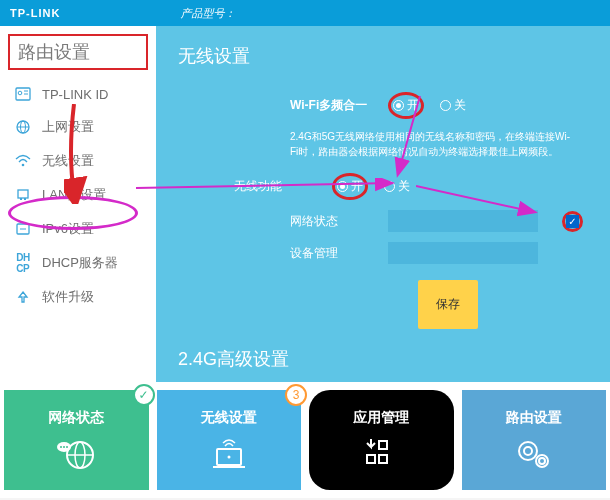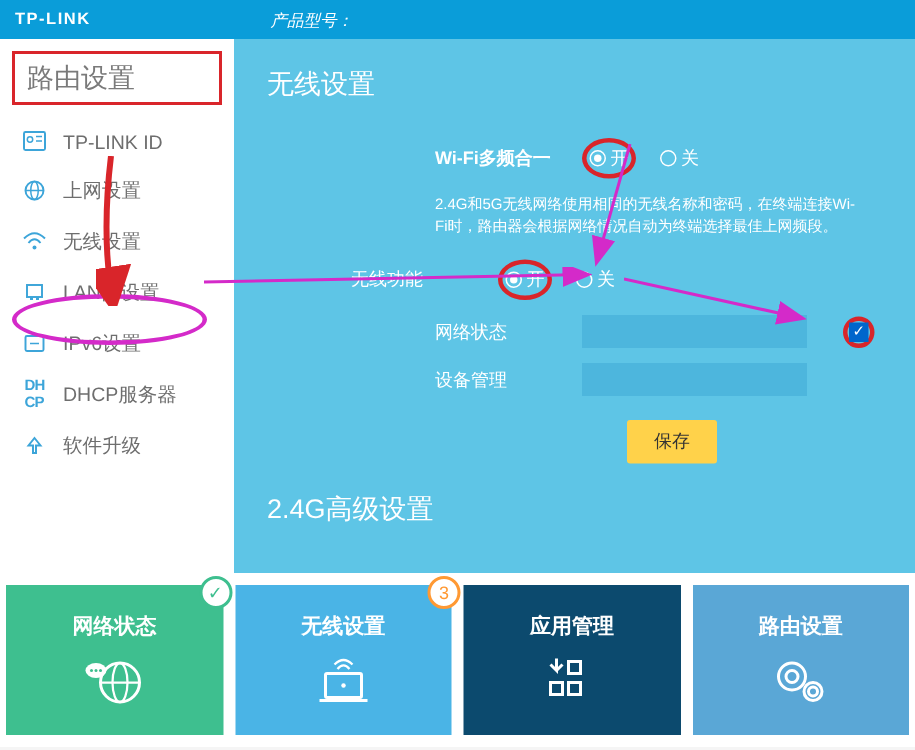--- a/index.html
+++ b/index.html
@@ -30,32 +30,32 @@
 .radio-dot.on::after { content: ''; width: 5px; height: 5px; background: #fff; border-radius: 50%; }
 .ring { border: 3px solid #d9252a; border-radius: 50%; padding: 2px; display: inline-flex; }
 
 .desc { font-size: 10px; line-height: 1.5; margin: 4px 0 14px 112px; width: 280px; }
 
 .txt-input { background: #4db6dd; border: none; height: 22px; width: 150px; color: #fff; padding: 0 6px; font-size: 11px; }
 .cb-wrap { margin-left: 6px; display: flex; align-items: center; font-size: 11px; gap: 3px; }
 .cb { width: 13px; height: 13px; background: #0066cc; display: flex; align-items: center; justify-content: center; color: #fff; font-size: 10px; }
 .cb-ring { border: 3px solid #d9252a; border-radius: 50%; padding: 1px; display: inline-flex; }
 
-.save-btn { background: #ffd24a; color: #333; border: none; padding: 6px 18px; font-size: 12px; border-radius: 2px; cursor: pointer; margin-left: 240px; margin-top: 6px; }
+.save-btn { background: #ffd24a; color: #333; border: none; padding: 16px 18px; font-size: 12px; border-radius: 2px; cursor: pointer; margin-left: 240px; margin-top: 6px; }
 
 .adv-title { font-size: 16px; margin-top: 18px; font-weight: 400; }
 
 .tiles { display: flex; gap: 8px; padding: 8px 4px; background: #fff; }
 .tile { flex: 1; height: 100px; display: flex; flex-direction: column; align-items: center; justify-content: center; color: #fff; position: relative; cursor: pointer; }
 .tile .t-label { font-size: 14px; margin-bottom: 8px; font-weight: 700; }
 .tile .t-icon { width: 40px; height: 36px; }
 .tile-badge { position: absolute; top: -6px; right: -6px; width: 22px; height: 22px; border-radius: 50%; background: #fff; display: flex; align-items: center; justify-content: center; font-size: 12px; }
 .t1 { background: #3ebf8f; } .t1 .tile-badge { color: #3ebf8f; border: 2px solid #3ebf8f; }
 .t2 { background: #4ab4e6; } .t2 .tile-badge { color: #ff9933; border: 2px solid #ff9933; }
-.t3 { background: #0c4a6e; }
+.t3 { background: #000000; border-radius: 21px; }
 .t4 { background: #5aa7d6; }
 
 
 .arrow { position: absolute; pointer-events: none; z-index: 5; }
 
 .red-arrow-down { position: absolute; left: 64px; top: 78px; z-index: 4; pointer-events: none; }
 </style>
 </head>
 <body>
 

